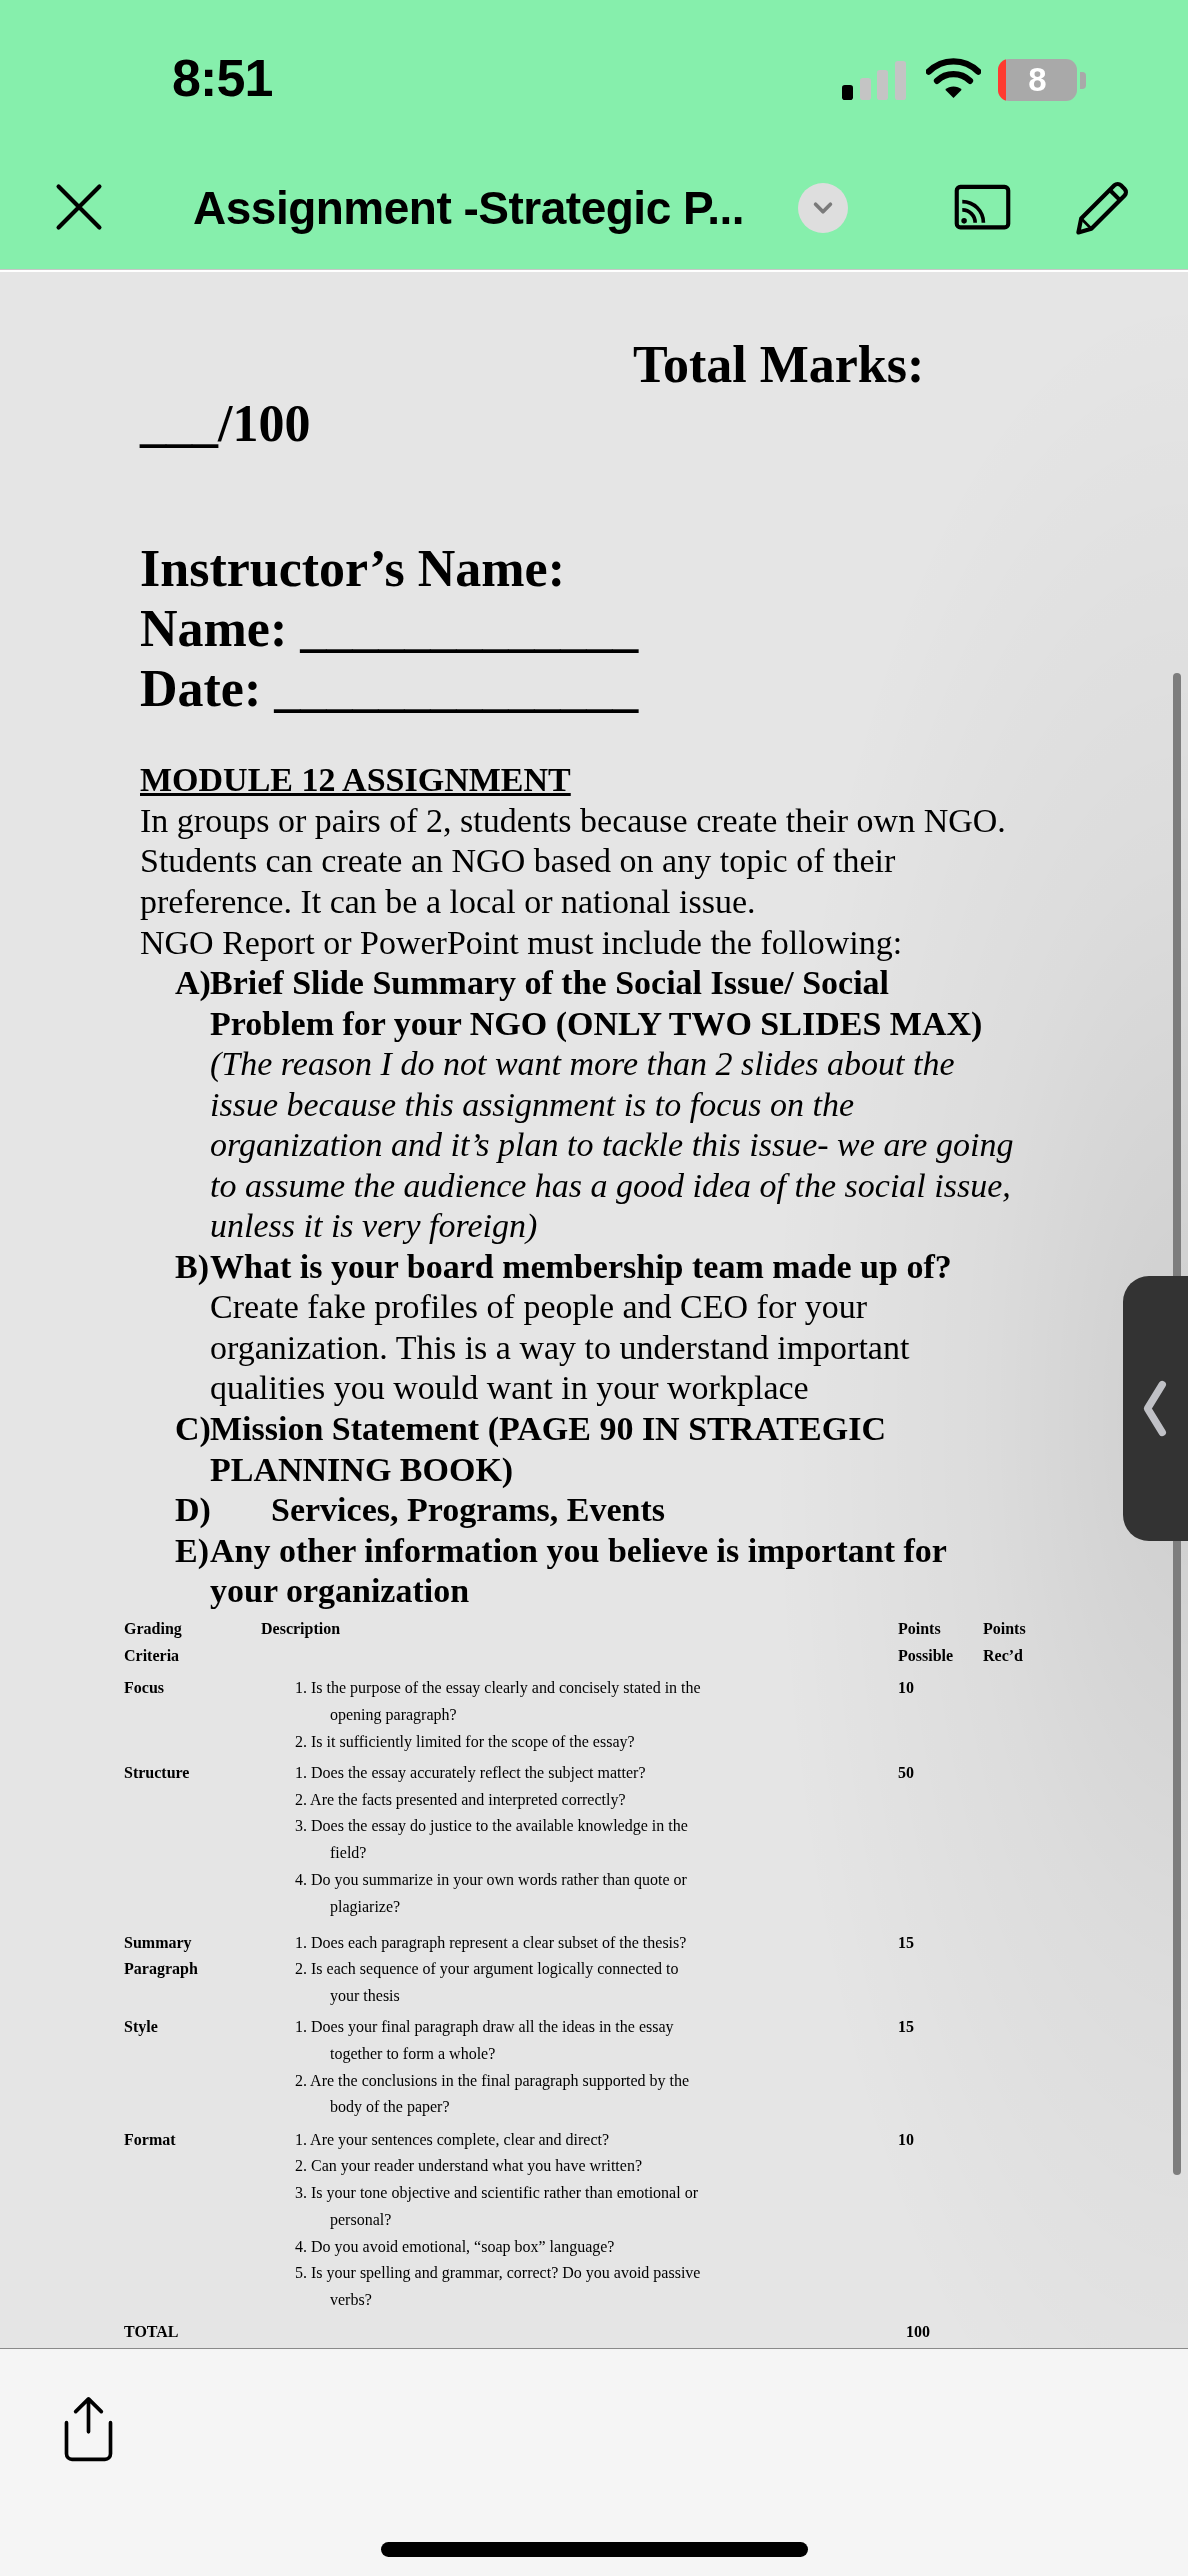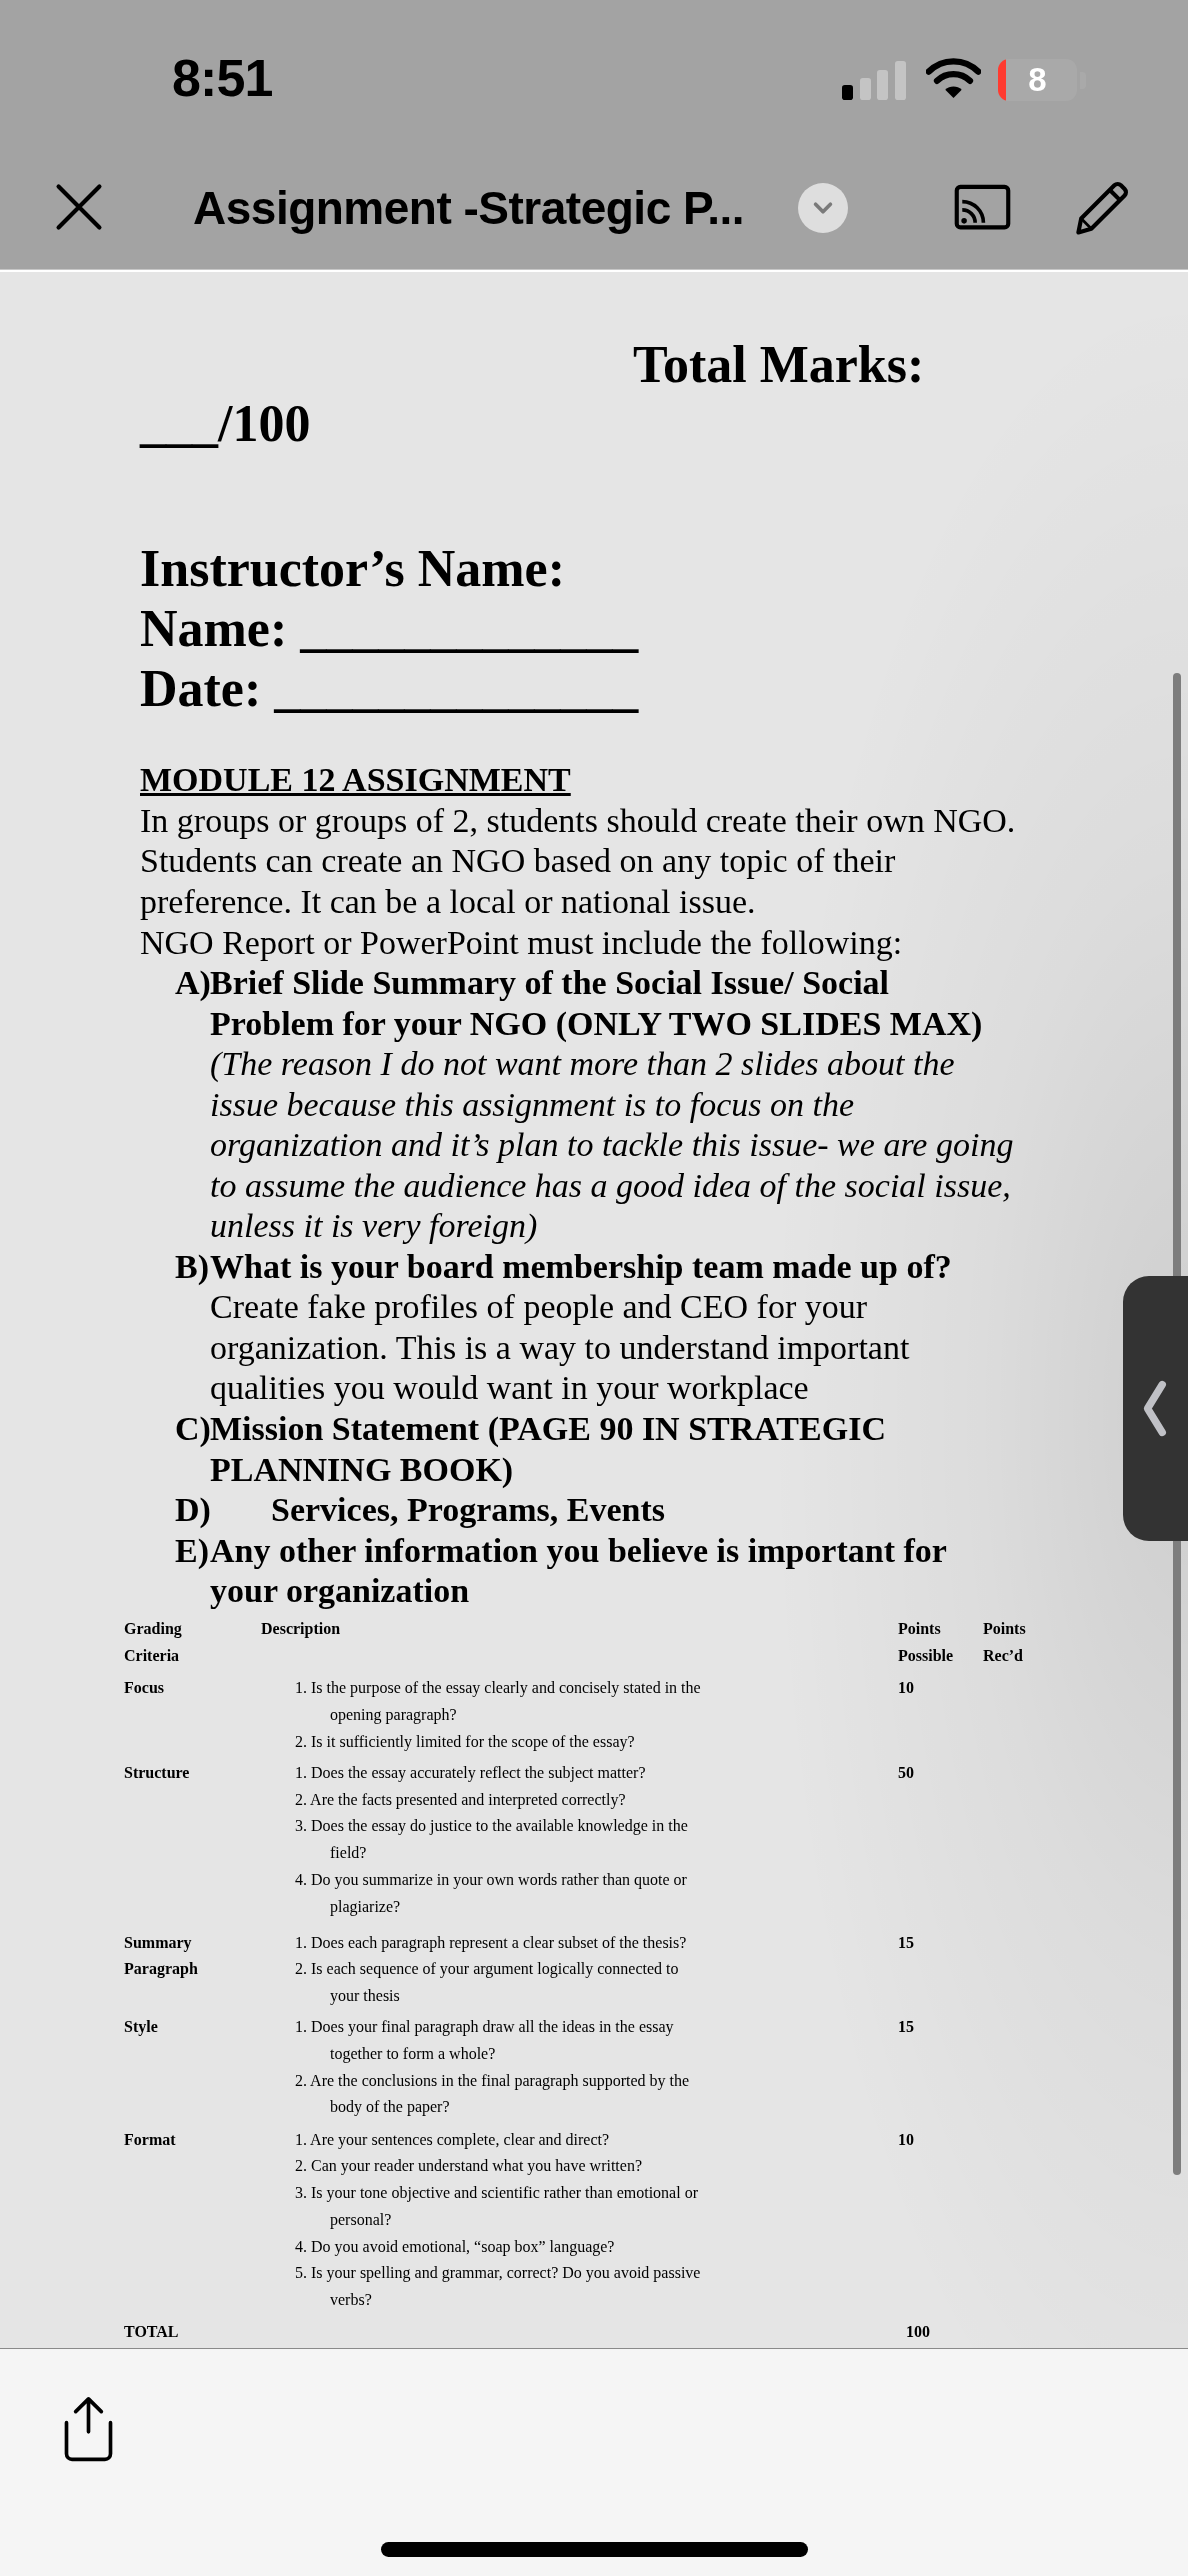--- a/index.html
+++ b/index.html
@@ -1,20 +1,20 @@
 <!DOCTYPE html>
 <html style="font-size:14.7px"><head>
 <meta charset="utf-8">
 <style>
   * { box-sizing: border-box; margin: 0; padding: 0; }
   html, body { width: 1188px; height: 2576px; overflow: hidden; background: #ffffff; }
   body { position: relative; font-family: "Liberation Serif", serif; color: #000; }
 
   
-  .topbar { position: absolute; left: 0; top: 0; width: 1188px; height: 270px; background: #a3a3a3; border-bottom: 1.8px solid #c6c6c6; }
+  .topbar { position: absolute; left: 0; top: 0; width: 1188px; height: 270px; background: #86efac; border-bottom: 1.8px solid #c6c6c6; }
   .status-time { position: absolute; left: 172px; top: 48px; font-family: "Liberation Sans", sans-serif; font-size: 52px; font-weight: 700; letter-spacing: -0.9px; }
   .signal { position: absolute; left: 842px; top: 61px; width: 64px; height: 39px; }
   .signal span { position: absolute; bottom: 0; width: 11px; border-radius: 2.8px; background: #c4c4c4; }
   .signal span.on { background: #000; }
   .wifi { position: absolute; left: 926px; top: 57px; width: 55px; height: 42px; }
   .battery { position: absolute; left: 998px; top: 59px; width: 79px; height: 42px; background: #a9a9a9; border-radius: 11px; overflow: hidden; }
   .battery .level { position: absolute; left: 0; top: 0; width: 8.3px; height: 100%; background: #ff3b30; }
   .battery .pct { position: absolute; left: 0; top: 0; width: 100%; height: 100%; text-align: center; line-height: 42px; color: #fff; font-family: "Liberation Sans", sans-serif; font-weight: 700; font-size: 33px; }
   .battery-tip { position: absolute; left: 1080px; top: 72px; width: 5.5px; height: 16.6px; background: #a9a9a9; border-radius: 0 3.7px 3.7px 0; }
 
@@ -99,21 +99,21 @@
 <div class="doc">
   <div class="shade"></div>
 
   <div class="abs h-big" style="left:633px;top:63px;">Total Marks:</div>
   <div class="abs h-big" style="left:140px;top:122px;">___/100</div>
   <div class="abs h-big" style="left:140px;top:267px;">Instructor’s Name:</div>
   <div class="abs h-big" style="left:140px;top:327px;">Name: _____________</div>
   <div class="abs h-big" style="left:140px;top:387px;">Date: ______________</div>
 
   <div class="abs p b u" style="left:140px;top:487px;">MODULE 12 ASSIGNMENT</div>
-  <div class="abs p" style="left:140px;top:528px;">In groups or groups of 2, students should create their own NGO.</div>
+  <div class="abs p" style="left:140px;top:528px;">In groups or pairs of 2, students because create their own NGO.</div>
   <div class="abs p" style="left:140px;top:568px;">Students can create an NGO based on any topic of their</div>
   <div class="abs p" style="left:140px;top:609px;">preference. It can be a local or national issue.</div>
   <div class="abs p" style="left:140px;top:650px;">NGO Report or PowerPoint must include the following:</div>
 
   <div class="abs p b" style="left:175px;top:690px;">A)</div>
   <div class="abs p b" style="left:210px;top:690px;">Brief Slide Summary of the Social Issue/ Social</div>
   <div class="abs p b" style="left:210px;top:731px;">Problem for your NGO (ONLY TWO SLIDES MAX)</div>
   <div class="abs p i" style="left:210px;top:771px;">(The reason I do not want more than 2 slides about the</div>
   <div class="abs p i" style="left:210px;top:812px;">issue because this assignment is to focus on the</div>
   <div class="abs p i" style="left:210px;top:852px;">organization and it’s plan to tackle this issue- we are going</div>

